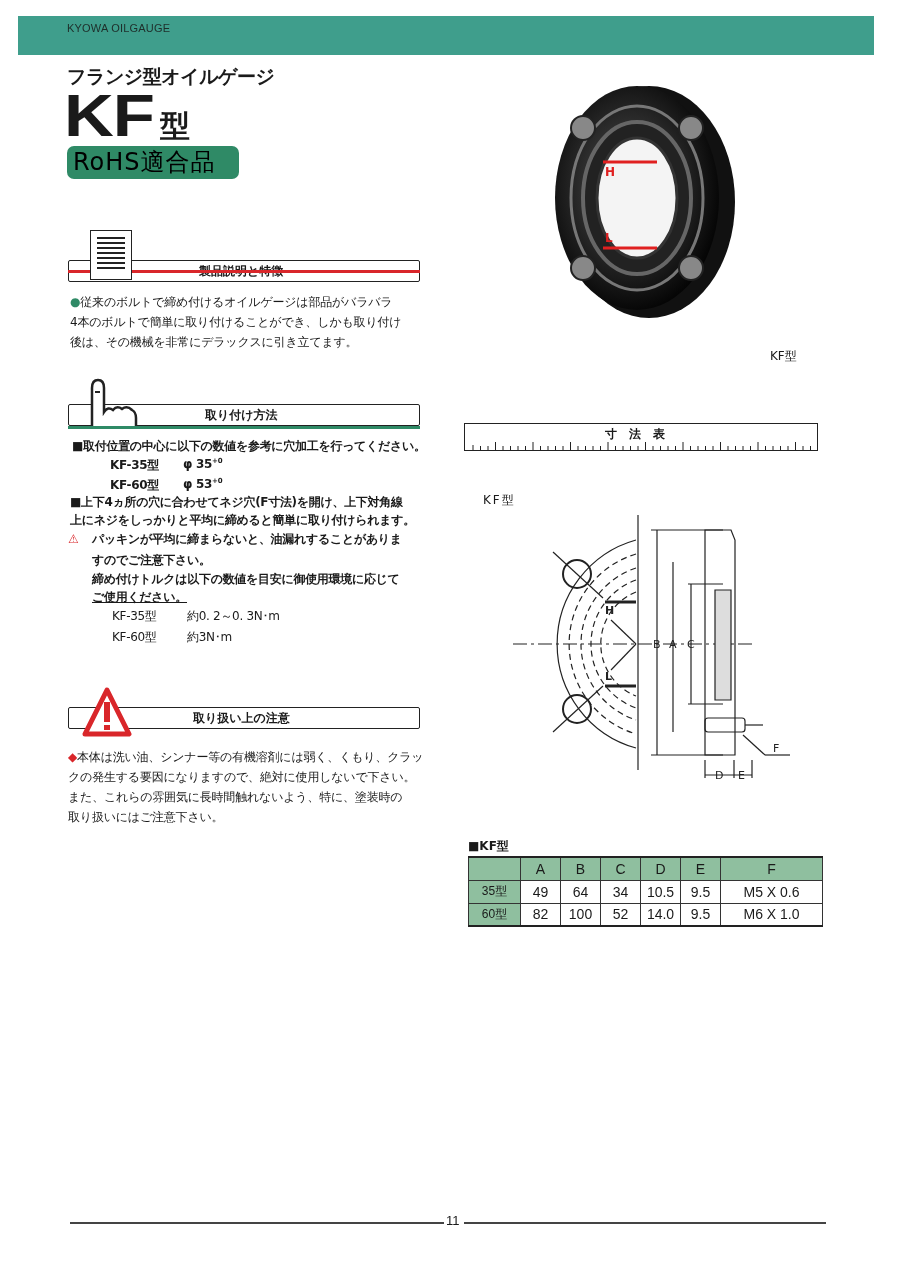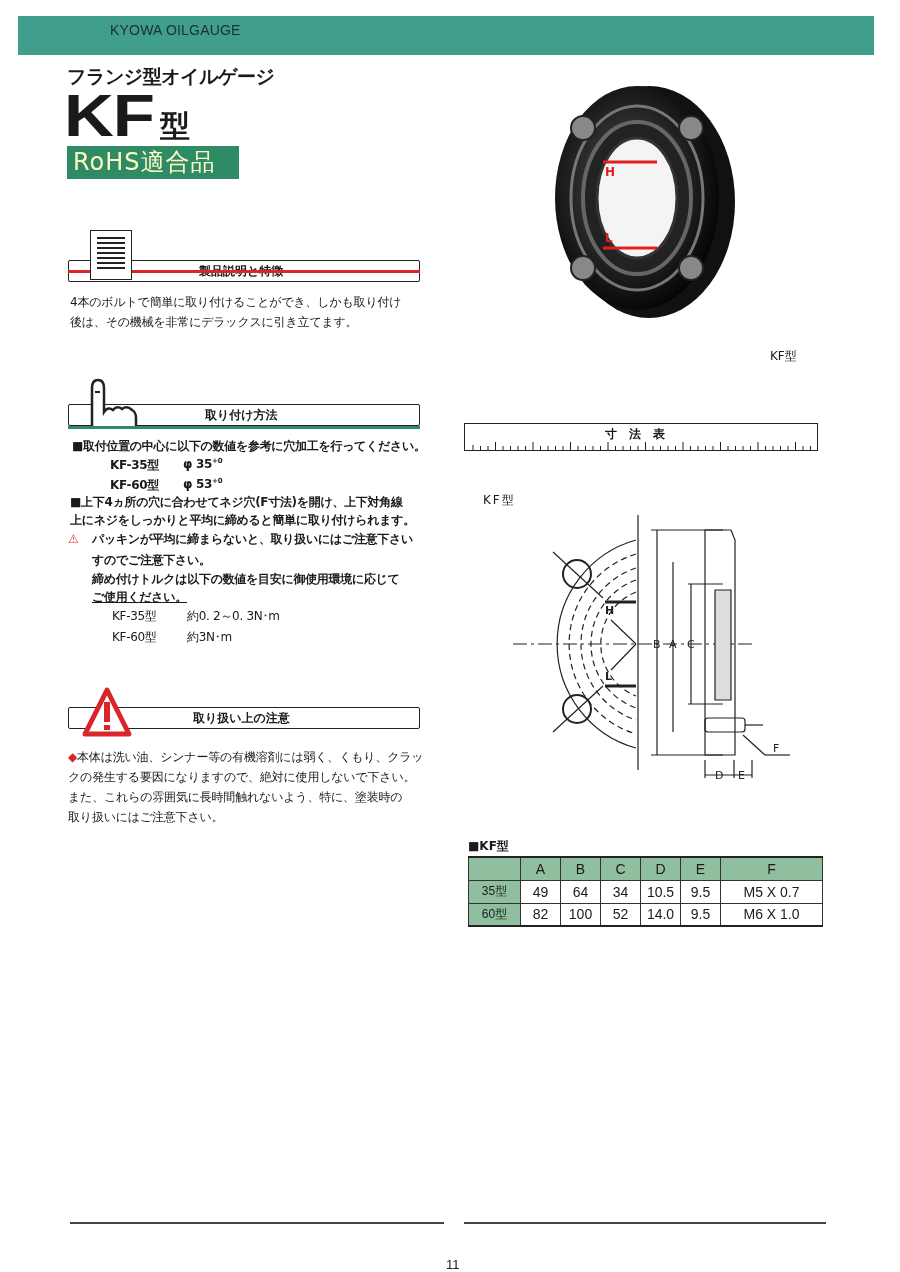--- a/index.html
+++ b/index.html
@@ -1,25 +1,25 @@
 <!DOCTYPE html>
 <html><head>
 <meta charset="utf-8">
 <style>
   * { box-sizing: border-box; margin: 0; padding: 0; }
   html, body { width: 900px; height: 1272px; background: #ffffff; overflow: hidden; }
   body { position: relative; font-family: "DejaVu Sans", "Liberation Sans", sans-serif; color: #1a1a1a; }
 
   .header-band { position: absolute; left: 18px; top: 16px; width: 856px; height: 39px; background: #3f9e8c; }
-  .header-band span { position: absolute; left: 49px; top: 6px; font-family: "Liberation Sans", sans-serif; font-size: 14px; color: #1e2e2a; letter-spacing: 0.2px; margin-left: 43px; }
+  .header-band span { position: absolute; left: 49px; top: 6px; font-family: "Liberation Sans", sans-serif; font-size: 11px; color: #1e2e2a; letter-spacing: 0.2px; }
 
   .subtitle { position: absolute; left: 67px; top: 64px; font-size: 19px; font-weight: bold; letter-spacing: -0.5px; }
   .model-title { position: absolute; left: 64px; top: 86px; font-family: "Liberation Sans", sans-serif; font-weight: 900; font-size: 60px; line-height: 60px; letter-spacing: -1px; transform: scaleX(1.15); transform-origin: left; }
   .model-suffix { position: absolute; left: 160px; top: 106px; font-size: 30px; font-weight: bold; }
-  .rohs { position: absolute; left: 67px; top: 146px; width: 172px; height: 33px; background: #2f8a66; color: #fef9c3; font-size: 24px; line-height: 33px; padding-left: 6px; letter-spacing: 1px; border-radius: 0; }
+  .rohs { position: absolute; left: 67px; top: 146px; width: 172px; height: 33px; background: #2f8a66; color: #000000; font-size: 24px; line-height: 33px; padding-left: 6px; letter-spacing: 1px; border-radius: 7px; }
 
   .sec-box { position: absolute; border: 1.5px solid #222; border-radius: 2px; height: 22px; }
   .sec-box .label { position: absolute; top: 2px; font-size: 12px; font-weight: bold; }
   .underline-red { position: absolute; height: 3px; background: #d9262a; }
   .underline-green { position: absolute; height: 3px; background: #2f8a66; }
 
   .doc-icon { position: absolute; left: 90px; top: 230px; width: 42px; height: 50px; background: #fff; border: 1.5px solid #222; }
   .doc-icon i { display: block; height: 2px; background: #222; margin: 3px 6px; }
   .doc-icon i:first-child { margin-top: 6px; }
 
@@ -40,21 +40,21 @@
   .table-title { position: absolute; left: 468px; top: 838px; font-size: 12px; font-weight: bold; }
   table.dims { position: absolute; left: 468px; top: 856px; width: 355px; border-collapse: collapse; font-family: "Liberation Sans", sans-serif; font-size: 14px; }
   table.dims th, table.dims td { border: 1px solid #333; text-align: center; height: 23px; font-weight: normal; }
   table.dims th { background: #8fbf9f; }
   table.dims td.rowhead { background: #8fbf9f; font-size: 12px; }
   table.dims { border-top: 2px solid #222; border-bottom: 2px solid #222; }
 
   .footer { position: absolute; left: 70px; top: 1213px; width: 756px; height: 16px; }
   .footer .rule-l { position: absolute; left: 0; top: 9px; width: 374px; height: 1.5px; background: #444; }
   .footer .rule-r { position: absolute; left: 394px; top: 9px; width: 362px; height: 1.5px; background: #444; }
-  .footer .num { position: absolute; left: 376px; top: 0; font-size: 13px; font-family: "Liberation Sans", sans-serif; margin-top: 44px; }
+  .footer .num { position: absolute; left: 376px; top: 0; font-size: 13px; font-family: "Liberation Sans", sans-serif; }
 </style>
 </head>
 <body>
 
 <div class="header-band">
   <span>KYOWA OILGAUGE</span>
 </div>
 
 <div class="subtitle">フランジ型オイルゲージ</div>
 <div class="model-title">KF</div>
@@ -69,20 +69,21 @@
     <i></i>
     <i></i>
     <i></i>
     <i></i>
     <i></i>
     <i></i>
     <i></i>
   </div>
 
 <div class="para" style="left:70px; top:292px; width:370px;">
+  <div><span class="dot-green">●</span><span>従来のボルトで締め付けるオイルゲージは部品がバラバラ</span></div>
   <div>4本のボルトで簡単に取り付けることができ、しかも取り付け</div>
   <div>後は、その機械を非常にデラックスに引き立てます。</div>
 </div>
 
 <div class="sec-box" style="left:68px; top:404px; width:352px;">
   <span class="label" style="left:136px;">取り付け方法</span>
 </div>
 <div class="underline-green" style="left:68px; top:426px; width:352px;"></div>
 <svg style="position:absolute; left:86px; top:378px;" width="60" height="50">
   <path d="M6 48 L6 10 Q6 2 12 2 Q18 2 18 10 L18 34 Q22 28 27 32 Q31 27 36 31 Q41 27 46 32 Q50 34 50 40 L50 48" fill="#fff" stroke="#222" stroke-width="2.5"></path>
@@ -91,21 +92,21 @@
 
 <div class="line b" style="left:72px; top:438px;">■取付位置の中心に以下の数値を参考に穴加工を行ってください。</div>
 <div class="line b" style="left:110px; top:457px;">KF-35型</div>
 <div class="line b" style="left:183px; top:457px;"><span>φ 35</span><sup style="font-size:7px;">+0</sup></div>
 <div class="line b" style="left:110px; top:477px;">KF-60型</div>
 <div class="line b" style="left:183px; top:477px;"><span>φ 53</span><sup style="font-size:7px;">+0</sup></div>
 <div class="line b" style="left:70px; top:494px;">■上下4ヵ所の穴に合わせてネジ穴(F寸法)を開け、上下対角線</div>
 <div class="line b" style="left:70px; top:512px;">上にネジをしっかりと平均に締めると簡単に取り付けられます。</div>
 
 <div class="line" style="left:68px; top:532px;"><span class="tri-red">⚠</span></div>
-<div class="line b" style="left:92px; top:531px;">パッキンが平均に締まらないと、取り扱いにはご注意下さい</div>
+<div class="line b" style="left:92px; top:531px;">パッキンが平均に締まらないと、油漏れすることがありま</div>
 <div class="line b" style="left:92px; top:552px;">すのでご注意下さい。</div>
 <div class="line b" style="left:92px; top:571px;">締め付けトルクは以下の数値を目安に御使用環境に応じて</div>
 <div class="line b" style="left:92px; top:589px;text-decoration:underline;">ご使用ください。</div>
 <div class="line" style="left:112px; top:608px;">KF-35型</div>
 <div class="line" style="left:187px; top:608px;">約0. 2～0. 3N･m</div>
 <div class="line" style="left:112px; top:629px;">KF-60型</div>
 <div class="line" style="left:187px; top:629px;">約3N･m</div>
 
 <div class="sec-box" style="left:68px; top:707px; width:352px;">
   <span class="label" style="left:124px;">取り扱い上の注意</span>
@@ -262,21 +263,21 @@
     </tr>
   </thead>
   <tbody>
     <tr>
       <td class="rowhead">35型</td>
       <td>49</td>
       <td>64</td>
       <td>34</td>
       <td>10.5</td>
       <td>9.5</td>
-      <td>M5 X 0.7</td>
+      <td>M5 X 0.6</td>
     </tr>
     <tr>
       <td class="rowhead">60型</td>
       <td>82</td>
       <td>100</td>
       <td>52</td>
       <td>14.0</td>
       <td>9.5</td>
       <td>M6 X 1.0</td>
     </tr>

